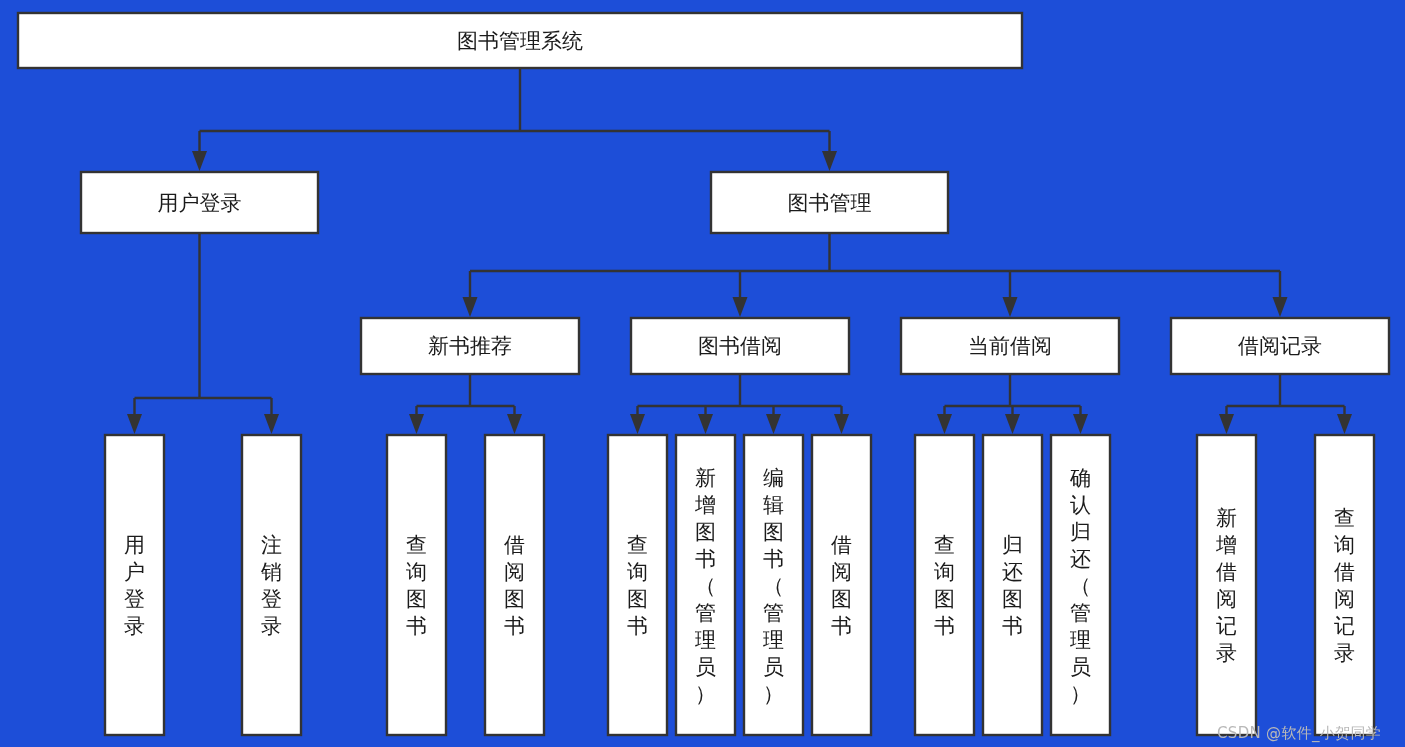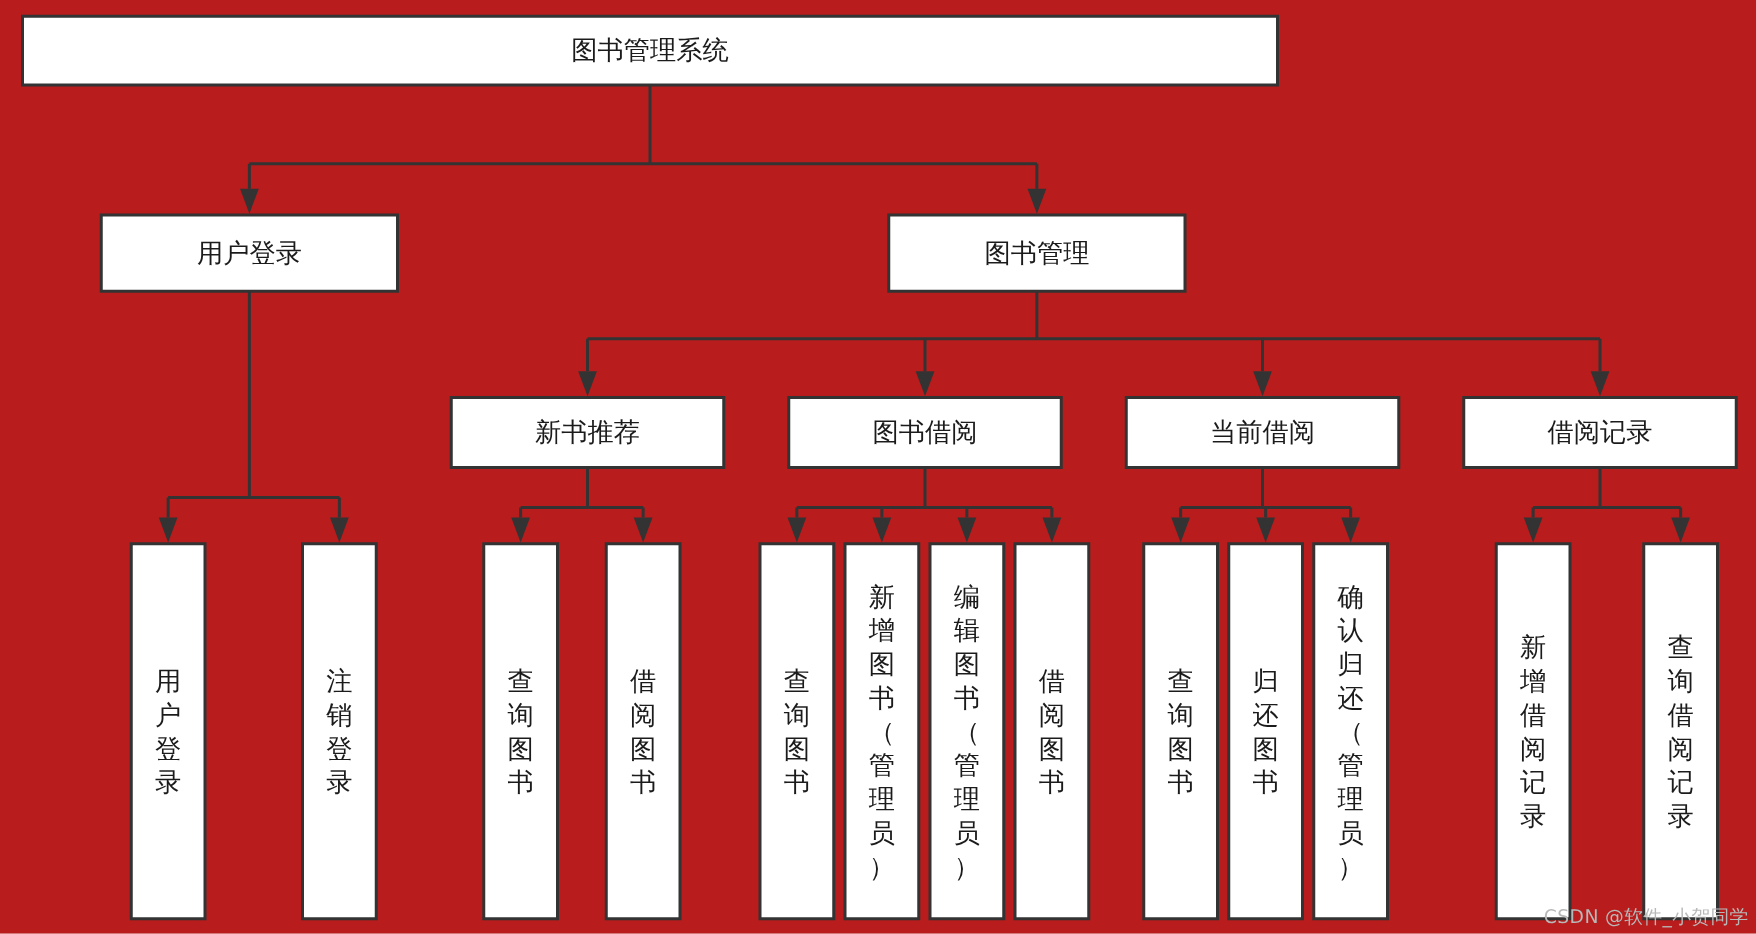--- a/index.html
+++ b/index.html
@@ -8,21 +8,21 @@
     padding: 0;
     background: #ffffff;
   }
   body {
     font-family: "DejaVu Sans", "Liberation Sans", sans-serif;
   }
   #diagram-root {
     position: relative;
     width: 1405px;
     height: 747px;
-    background: #b91c1c;
+    background: #1d4ed8;
     overflow: hidden;
   }
   svg.diagram-canvas {
     position: absolute;
     left: 0;
     top: 0;
     width: 1405px;
     height: 747px;
   }
   .node-box {
@@ -48,21 +48,21 @@
     dominant-baseline: middle;
   }
   .node-label-vertical {
     fill: #1b1b1b;
     font-family: "DejaVu Sans", "Liberation Sans", sans-serif;
     font-size: 21px;
     text-anchor: middle;
   }
   .watermark-text {
     position: absolute;
-    right: 6px;
+    right: 24px;
     bottom: 4px;
     color: #b8b8b8;
     font-size: 15px;
     font-family: "DejaVu Sans", "Liberation Sans", sans-serif;
     white-space: nowrap;
     letter-spacing: 0.3px;
     pointer-events: none;
   }
 </style>
 </head>

